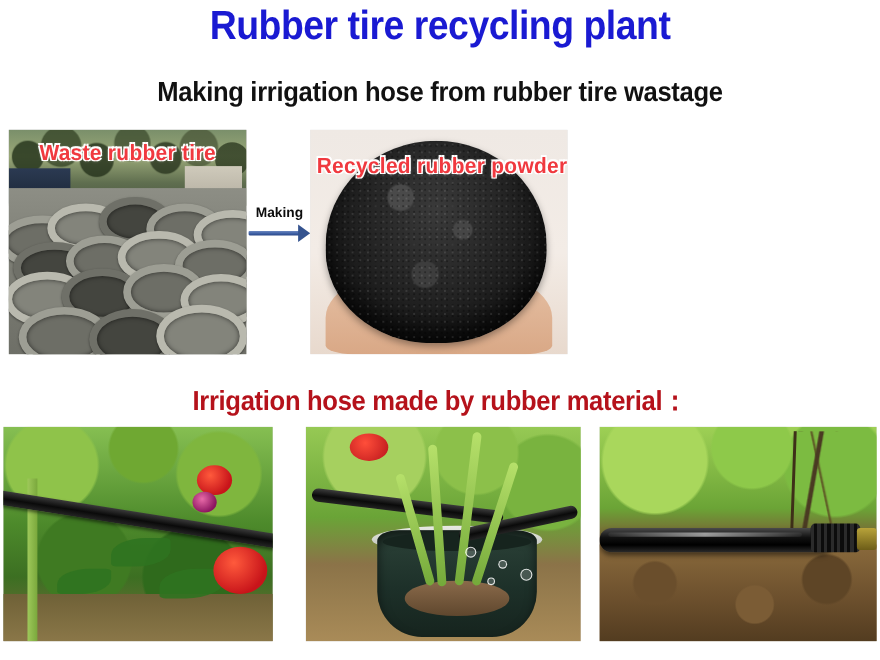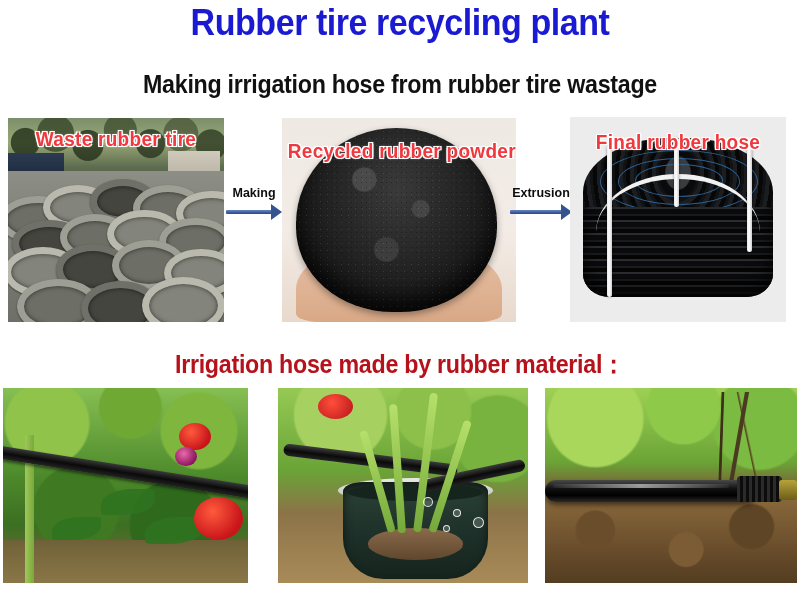--- a/index.html
+++ b/index.html
@@ -252,38 +252,21 @@
   </div>
 
   <div class="photo" id="ph2">
     <div class="bgpaper"></div>
     <div class="hand"></div>
     <div class="mound"></div>
     <div class="grain"></div>
     <div class="cap" style="top:22px;">Recycled rubber powder</div>
   </div>
 
-  <div class="arrow-wrap" style="left:510px;top:186px;width:62px;">
-    <div class="arrow-label">Extrusion</div>
-    <div class="arrow-line"></div>
-    <div class="arrow-head"></div>
-  </div>
-
-  <div class="photo" id="ph3">
-    <div class="coil"></div>
-    <div class="stripe" style="left:14%;top:16%;width:72%;height:30%;"></div>
-    <div class="stripe" style="left:22%;top:20%;width:56%;height:22%;"></div>
-    <div class="stripe" style="left:30%;top:23%;width:40%;height:15%;"></div>
-    <div class="coil-front"></div>
-    <div class="strap-arc"></div>
-    <div class="strap" style="left:17%;"></div>
-    <div class="strap" style="left:48%;top:10%;height:34%;"></div>
-    <div class="strap" style="left:82%;height:52%;"></div>
-    <div class="cap" style="top:14px;">Final rubber hose</div>
-  </div>
+
 
   <div class="photo" id="ph4">
     <div class="bg"></div>
     <div class="soil"></div>
     <div class="leaf" style="left:40%;top:52%;width:22%;height:13%;"></div>
     <div class="leaf" style="left:58%;top:66%;width:24%;height:14%;"></div>
     <div class="leaf" style="left:20%;top:66%;width:20%;height:12%;"></div>
     <div class="flower" style="left:72%;top:18%;width:13%;height:14%;"></div>
     <div class="flower" style="left:78%;top:56%;width:20%;height:22%;"></div>
     <div class="flower" style="left:70%;top:30%;width:9%;height:10%;background:radial-gradient(circle at 40% 35%,#e86aa8,#8c1560 70%);"></div>

